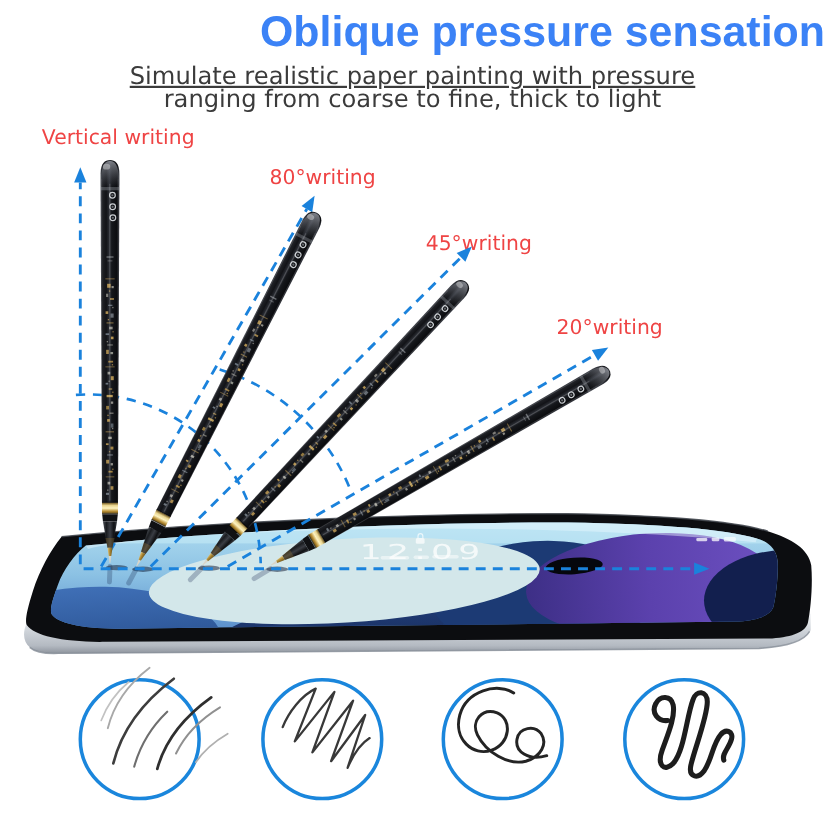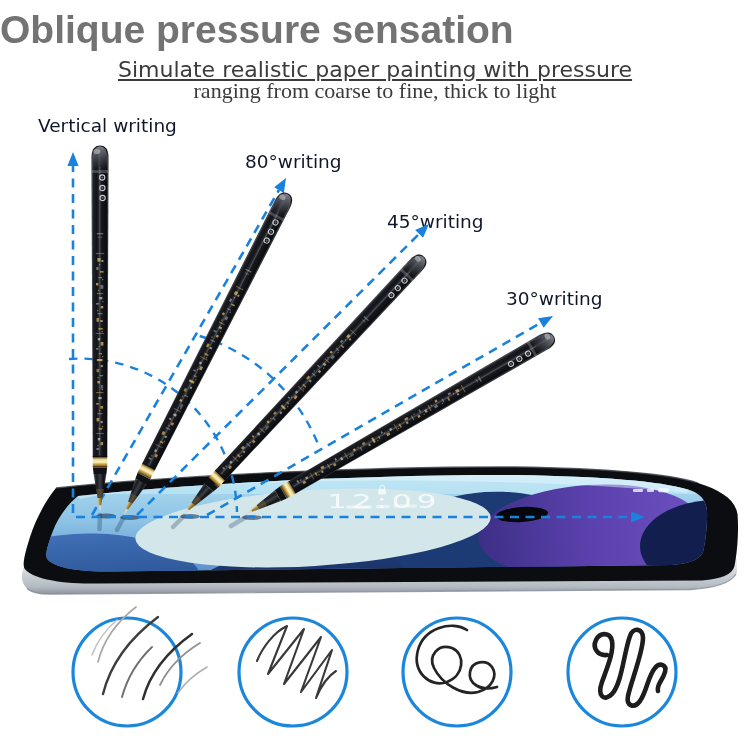--- a/index.html
+++ b/index.html
@@ -1,40 +1,40 @@
 <!DOCTYPE html>
 <html><head>
 <meta charset="utf-8">
 <style>
   html,body{margin:0;padding:0;}
   body{width:750px;height:750px;background:#ffffff;overflow:hidden;
        font-family:"Liberation Sans","DejaVu Sans",sans-serif;}
   .stage{position:relative;width:750px;height:750px;background:#fff;}
-  .title{position:absolute;left:0;top:8px;width:750px;text-align:left;
-         font-size:39px;font-weight:bold;color:#737373;letter-spacing:0px;margin:0;}
+  .title{position:absolute;left:0;top:8px;width:750px;text-align:right;
+         font-size:39px;font-weight:bold;color:#3b82f6;letter-spacing:0px;margin:0;}
   .subtitle{position:absolute;left:0;width:750px;text-align:center;
          font-size:22px;color:#3b3b3b;margin:0;font-family:"DejaVu Sans",sans-serif;}
   .sub1{top:57px;text-decoration:underline;}
-  .sub2{top:78px;font-family:Liberation Serif, serif;}
-  .angle-label{position:absolute;font-size:18.5px;color:#0f172a;white-space:nowrap;font-family:"DejaVu Sans",sans-serif;}
+  .sub2{top:78px;}
+  .angle-label{position:absolute;font-size:18.5px;color:#ef4444;white-space:nowrap;font-family:"DejaVu Sans",sans-serif;}
   svg{position:absolute;left:0;top:0;}
 </style>
 </head>
 <body>
 
 <div class="stage">
 
   <h1 class="title">Oblique pressure sensation</h1>
   <p class="subtitle sub1">Simulate realistic paper painting with pressure</p>
   <p class="subtitle sub2">ranging from coarse to fine, thick to light</p>
 
   <div class="angle-label" style="left:38px;top:115px;">Vertical writing</div>
   <div class="angle-label" style="left:245px;top:151px;">80°writing</div>
   <div class="angle-label" style="left:387px;top:211px;">45°writing</div>
-  <div class="angle-label" style="left:506px;top:288px;">30°writing</div>
+  <div class="angle-label" style="left:506px;top:288px;">20°writing</div>
 
   <svg width="750" height="750" viewBox="0 0 750 750">
     <defs>
 
       <linearGradient id="penBody" x1="0" y1="0" x2="1" y2="0">
         <stop offset="0" stop-color="#43464e"></stop>
         <stop offset="0.10" stop-color="#202227"></stop>
         <stop offset="0.30" stop-color="#121317"></stop>
         <stop offset="0.47" stop-color="#2c2f36"></stop>
         <stop offset="0.60" stop-color="#15171b"></stop>

